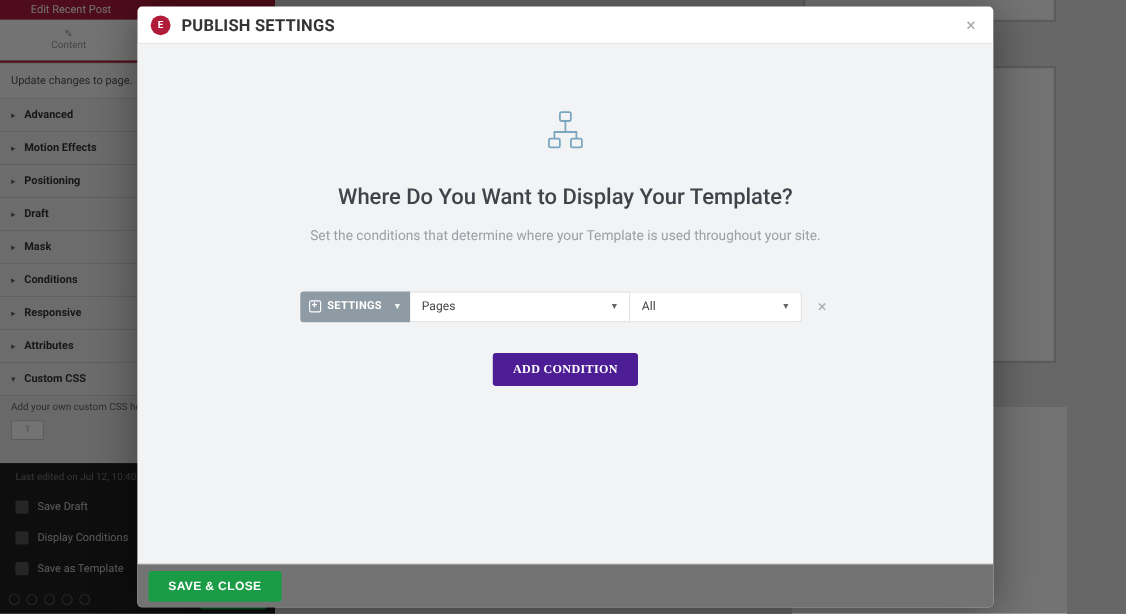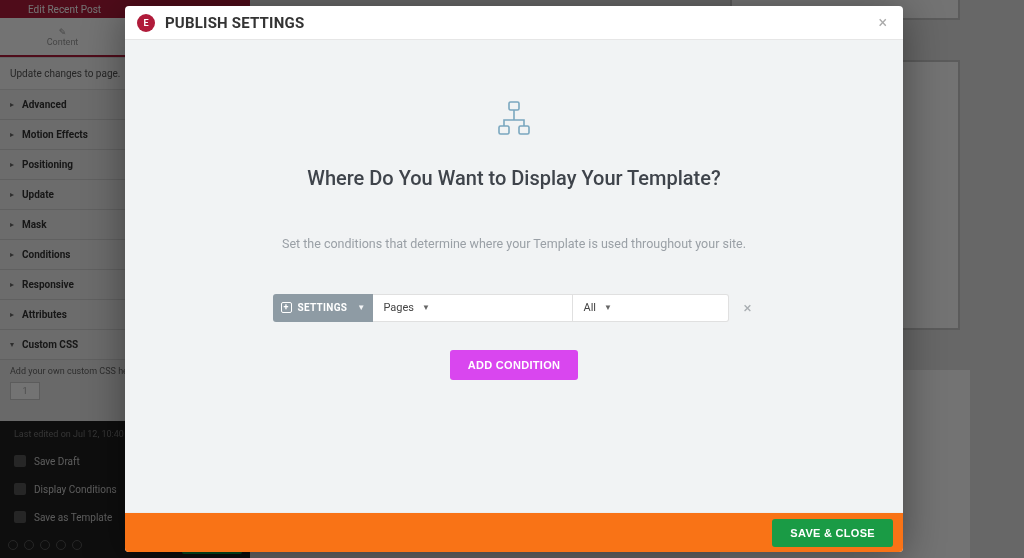--- a/index.html
+++ b/index.html
@@ -195,21 +195,20 @@
     color:#3f444b;
     margin-bottom: 16px;
     text-align:center;
   }
   .modal-desc {
     font-size: 12.5px;
     color:#9aa0a6;
     text-align:center;
     line-height:1.5;
     margin-bottom: 40px;
-    margin-top: 29px;
   }
 
   .condition-row {
     display:flex;
     align-items:center;
     margin-bottom: 28px;
   }
   .cond-include {
     background:#8e9ba4;
     color:#fff;
@@ -233,50 +232,51 @@
     height:28px;
     border-top:1px solid #e0e0e0;
     border-bottom:1px solid #e0e0e0;
     border-right:1px solid #e0e0e0;
     display:flex;align-items:center;
     padding:0 10px;
     font-size:11px;
     color:#444;
     gap:8px;
     min-width:200px;
+    justify-content:space-between;
   }
   .cond-select.small { min-width:156px; border-radius:0 3px 3px 0; }
   .cond-select .dd { font-size:8px;color:#666; }
   .cond-remove {
     margin-left:10px;
     color:#a8adb1;
     font-size:15px;
     cursor:pointer;
     padding:4px;
   }
 
   .add-condition {
-    background:#d946ef;
+    background:#4c1d95;
     color:#fff;
     font-size:11px;
     font-weight:600;
     padding: 9px 18px;
     border:none;
     border-radius:3px;
     letter-spacing:0.3px;
     cursor:pointer;
+    font-family:Liberation Serif, serif;
   }
 
   .modal-footer {
     height: 40px;
     border-top:1px solid #eee;
-    background:#f97316;
+    background:#737373;
     display:flex;
     align-items:center;
-    justify-content:flex-end;
     padding: 0 10px;
   }
   .save-close {
     background:#1a9b45;
     color:#fff;
     border:none;
     font-size:11px;
     font-weight:700;
     padding: 8px 18px;
     border-radius:3px;
@@ -309,21 +309,21 @@
   <div class="bg-accordion-item">
       <span class="caret">▸</span>
       <b>Motion Effects</b>
     </div>
   <div class="bg-accordion-item">
       <span class="caret">▸</span>
       <b>Positioning</b>
     </div>
   <div class="bg-accordion-item">
       <span class="caret">▸</span>
-      <b>Update</b>
+      <b>Draft</b>
     </div>
   <div class="bg-accordion-item">
       <span class="caret">▸</span>
       <b>Mask</b>
     </div>
   <div class="bg-accordion-item">
       <span class="caret">▸</span>
       <b>Conditions</b>
     </div>
   <div class="bg-accordion-item">

